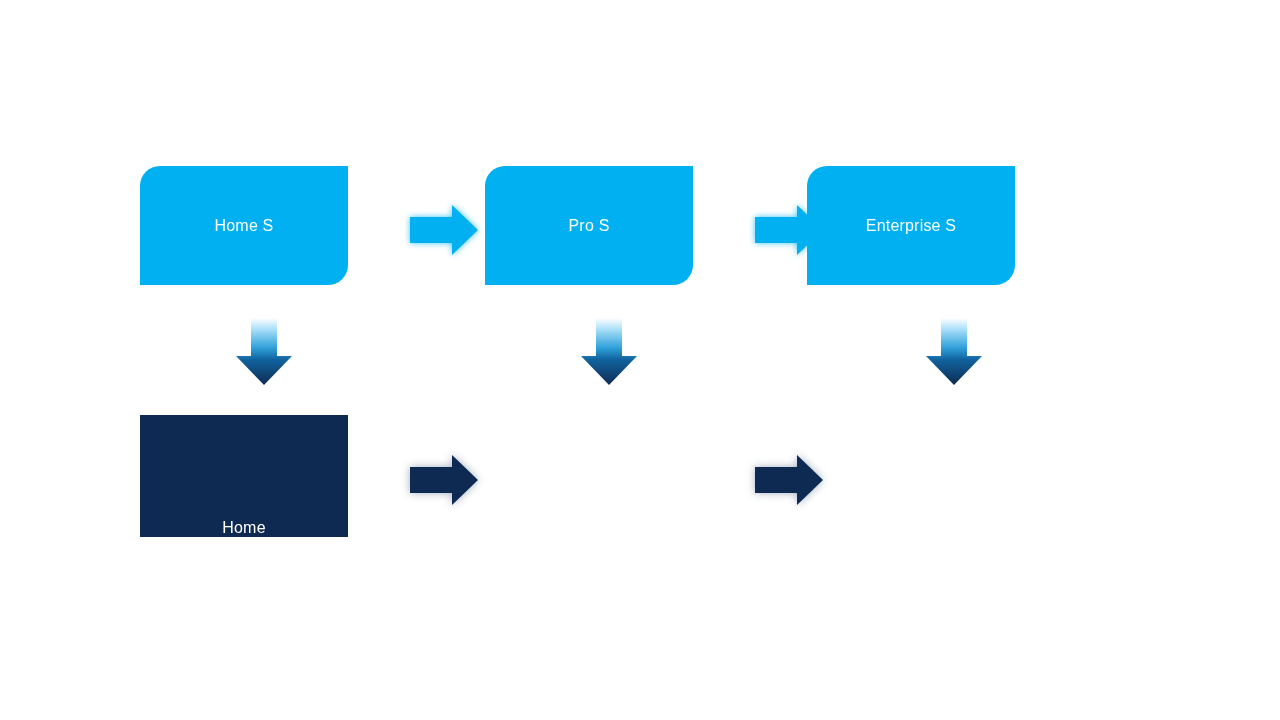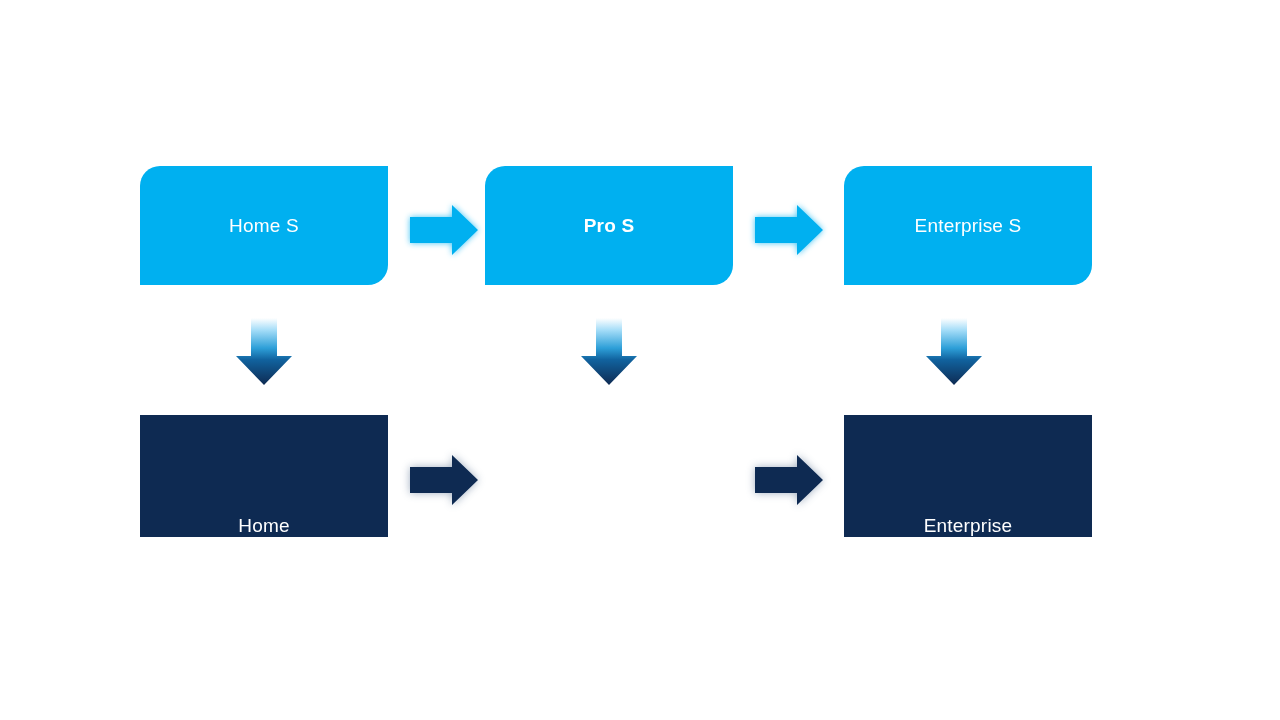--- a/index.html
+++ b/index.html
@@ -6,44 +6,44 @@
   .canvas {
     position: relative;
     width: 1280px;
     height: 720px;
     background: var(--bg, #ffffff);
     font-family: "Liberation Sans", "DejaVu Sans", sans-serif;
     overflow: hidden;
   }
   .node {
     position: absolute;
-    width: 248px;
+    width: 208px;
     display: flex;
     align-items: center;
     justify-content: center;
     color: var(--text, #ffffff);
-    font-size: 19px;
+    font-size: 16px;
     letter-spacing: 0.2px;
     text-align: center;
   }
   .node.top {
     top: 166px;
     height: 119px;
     background: var(--primary, #00B0F0);
     border-radius: 20px 0 20px 0;
   }
   .node.bottom {
     top: 415px;
     height: 122px;
     background: var(--dark, #0E2A52);
     align-items: flex-end;
   }
   .c0 { left: 140px; }
-  .c1 { left: 485px; font-weight: bold; }
-  .c2 { left: 844px; }
+  .c1 { left: 485px; }
+  .c2 { left: 807px; }
 
   .rarrow {
     position: absolute;
     width: 68px;
     height: 50px;
   }
   .rarrow.light {
     top: 205px;
     fill: var(--primary, #00B0F0);
     filter: drop-shadow(0 0 3px rgba(0, 176, 240, 0.75));
@@ -108,23 +108,20 @@
   <svg class="darrow d1" viewBox="0 0 56 67">
     <polygon fill="url(#downGrad)" points="15,0 41,0 41,38 56,38 28,67 0,38 15,38"></polygon>
   </svg>
   <svg class="darrow d2" viewBox="0 0 56 67">
     <polygon fill="url(#downGrad)" points="15,0 41,0 41,38 56,38 28,67 0,38 15,38"></polygon>
   </svg>
 
   <div class="node bottom c0">
     <span>Home</span>
   </div>
-  <div class="node bottom c2">
-    <span>Enterprise</span>
-  </div>
 
   <svg class="rarrow dark g0" viewBox="0 0 68 50">
     <polygon points="0,12 42,12 42,0 68,25 42,50 42,38 0,38"></polygon>
   </svg>
   <svg class="rarrow dark g1" viewBox="0 0 68 50">
     <polygon points="0,12 42,12 42,0 68,25 42,50 42,38 0,38"></polygon>
   </svg>
 
 </div>
 

